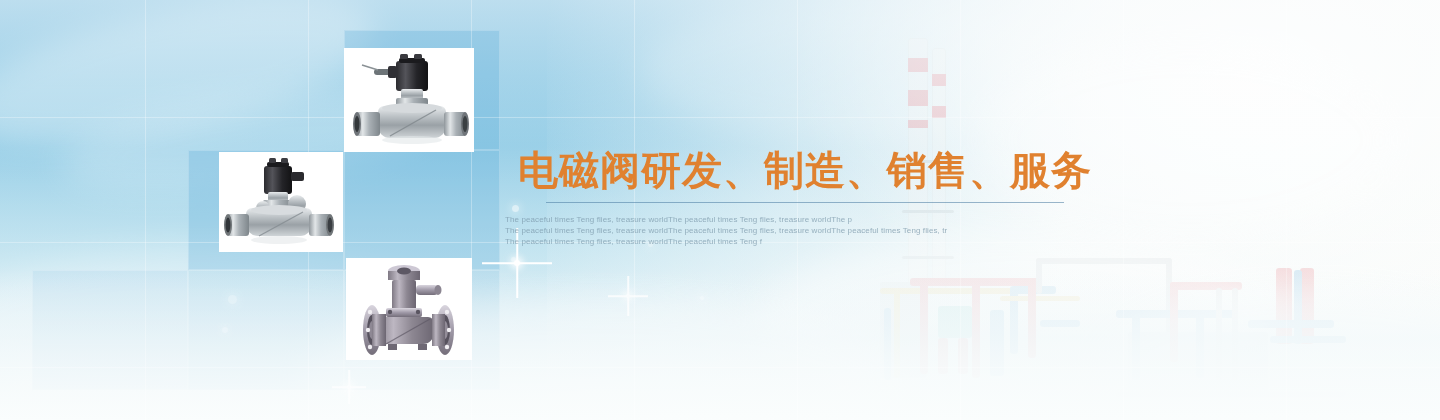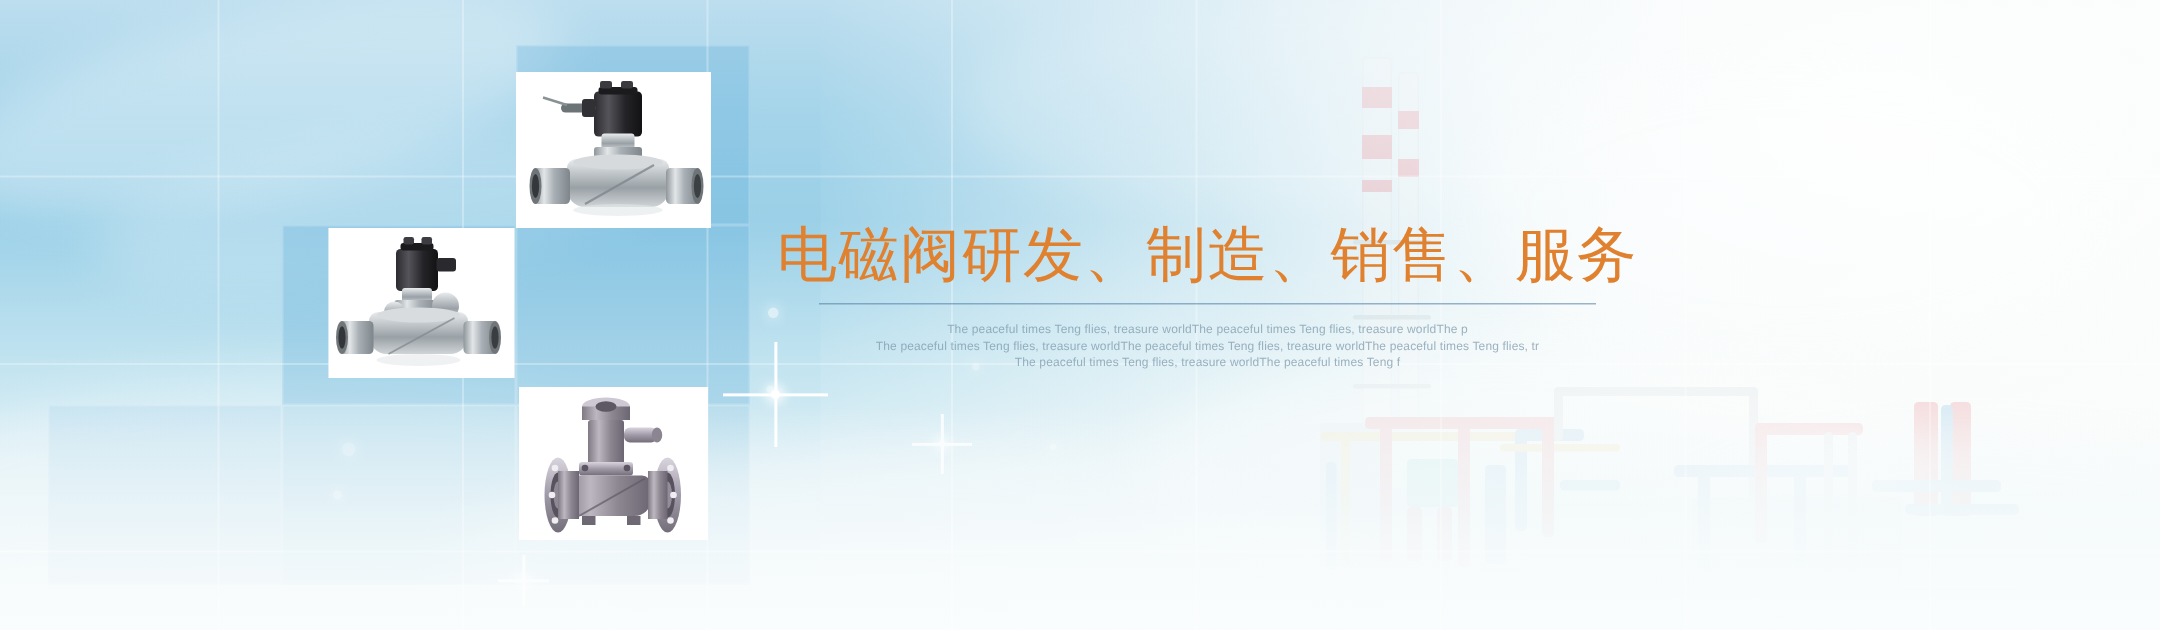--- a/index.html
+++ b/index.html
@@ -110,21 +110,21 @@
     background:rgba(255,255,255,0.55);
     box-shadow:0 0 8px 2px rgba(255,255,255,0.35);
   }
 
   
   .textblock{
     position:absolute; left:505px; top:148px; width:600px;
   }
   .headline{
     font-size:40px;
-    font-weight:400;
+    font-weight:700;
     letter-spacing:1px;
     color:#e0812f;
     line-height:1.12;
     text-align:center;
     white-space:nowrap;
   }
   .divider{
     margin:9px auto 0 auto;
     width:518px; height:1px;
     background:rgba(72,122,160,0.55);
@@ -133,21 +133,21 @@
     margin-top:10px;
     font-size:23px;
     font-weight:700;
     letter-spacing:0.5px;
     color:#2f7dbd;
     text-align:center;
     white-space:nowrap;
   }
   .blurb{
     margin-top:11px;
-    text-align:center;
+    text-align:left;
     color:rgba(120,150,168,0.72);
     font-size:8px;
     line-height:11px;
     letter-spacing:0.1px;
   }
   .blurb div{ white-space:nowrap; }
 </style>
 </head>
 <body>
 

